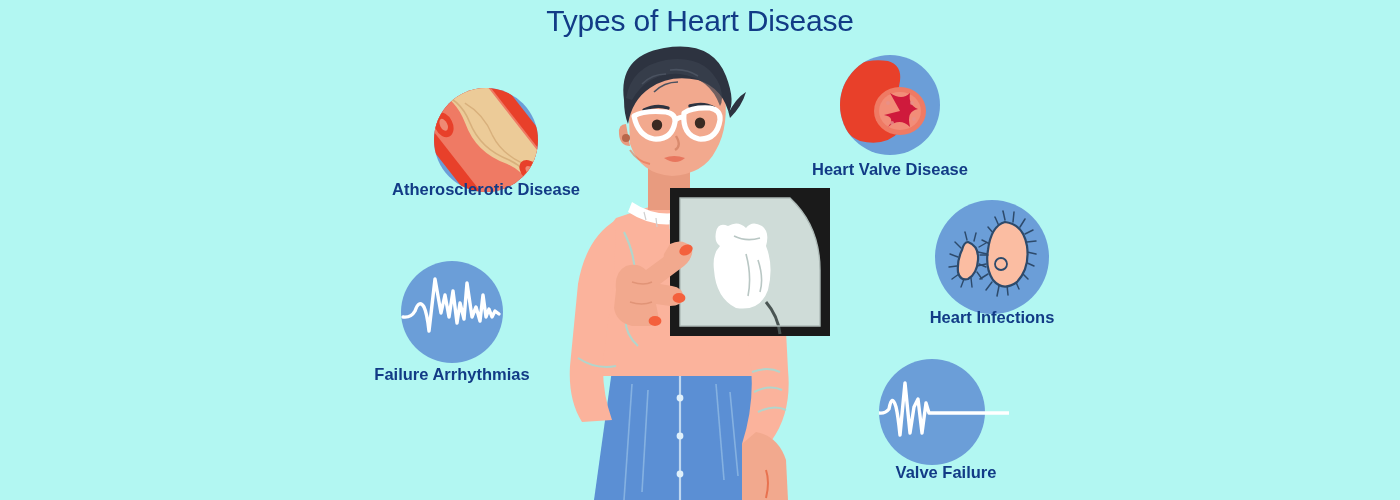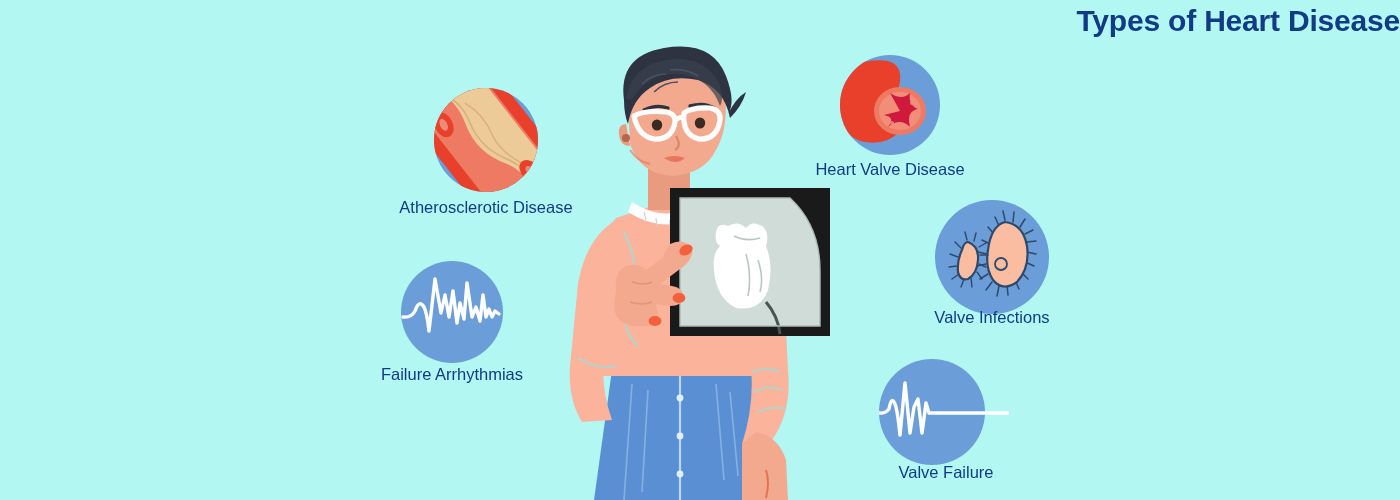--- a/index.html
+++ b/index.html
@@ -17,40 +17,40 @@
     width: 1400px;
     height: 500px;
     background: #b2f7f2;
     overflow: hidden;
   }
   #page-title {
     position: absolute;
     left: 0;
     top: 4px;
     width: 1400px;
-    text-align: right;
+    text-align: center;
     font-size: 30px;
-    font-weight: bold;
+    font-weight: normal;
     color: #123b86;
     letter-spacing: -0.2px;
     font-family: "Liberation Sans", sans-serif;
   }
   .item {
     position: absolute;
   }
   .item-icon {
     position: absolute;
     left: 0;
     top: 0;
   }
   .item-label {
     position: absolute;
     white-space: nowrap;
     font-size: 16.5px;
-    font-weight: normal;
+    font-weight: bold;
     color: #123b86;
     font-family: "Liberation Sans", sans-serif;
   }
   .label-center {
     text-align: center;
   }
   #illustration {
     position: absolute;
     left: 520px;
     top: 40px;
@@ -202,21 +202,21 @@
           <path d="M40,-20 Q58,2 50,28 Q42,56 58,82 Q70,106 56,132" fill="none" stroke="#d8b07c" stroke-width="1.6"></path>
           <path d="M58,10 Q66,30 60,52 Q56,72 66,92" fill="none" stroke="#d8b07c" stroke-width="1.4"></path>
 
           <ellipse cx="28" cy="14" rx="9" ry="13" fill="#e8402a" transform="rotate(12 28 14)"></ellipse>
           <ellipse cx="28" cy="14" rx="3.6" ry="6.4" fill="#ef8a74" transform="rotate(12 28 14)"></ellipse>
           <ellipse cx="68" cy="104" rx="9" ry="13" fill="#e8402a" transform="rotate(-8 68 104)"></ellipse>
           <ellipse cx="68" cy="104" rx="3.6" ry="6.4" fill="#ef8a74" transform="rotate(-8 68 104)"></ellipse>
         </g>
       </g>
     </svg>
-    <div class="item-label label-center" style="left:-62px; top:110px; width:228px;">Atherosclerotic Disease</div>
+    <div class="item-label label-center" style="left:-62px; top:92px; width:228px;">Atherosclerotic Disease</div>
   </div>
 
   <div class="item" style="left:401px; top:261px;">
     <svg class="item-icon" width="102" height="102" viewBox="0 0 102 102">
       <circle cx="51" cy="51" r="51" fill="#6b9ed8"></circle>
       <path d="M2,56 Q10,57 14,50 Q18,38 23,46 Q26,52 28,70 L34,18 L40,52 L44,34 L48,56 L52,30
                L56,62 L59,42 L63,58 L66,22 L71,56 L75,46 L79,60 L82,34 L85,56 L88,48 L91,56 L94,50 L98,53" fill="none" stroke="#ffffff" stroke-width="3.4" stroke-linejoin="round" stroke-linecap="round"></path>
     </svg>
     <div class="item-label label-center" style="left:-49px; top:104px; width:200px;">Failure Arrhythmias</div>
   </div>
@@ -288,21 +288,21 @@
           <path d="M36,78 L37,87"></path>
             <path d="M29,79 L26,87"></path>
             <path d="M24,74 L17,79"></path>
           <path d="M22,66 L14,67"></path>
             <path d="M23,57 L15,54"></path>
             <path d="M26,48 L20,42"></path>
         </g>
         <path d="M33,42 Q44,46 43,60 Q42,74 33,79 Q25,81 23,72 Q22,60 27,50 Q29,42 33,42 Z" fill="#fbbda2" stroke="#2d4a6b" stroke-width="2.2"></path>
       </g>
     </svg>
-    <div class="item-label label-center" style="left:-23px; top:108px; width:160px;">Valve Infections</div>
+    <div class="item-label label-center" style="left:-23px; top:108px; width:160px;">Heart Infections</div>
   </div>
 
   <div class="item" style="left:879px; top:359px;">
     <svg class="item-icon" width="130" height="106" viewBox="0 0 130 106">
       <circle cx="53" cy="53" r="53" fill="#6b9ed8"></circle>
       <path d="M0,54 Q6,55 10,50 Q13,34 17,48 Q19,56 21,76 L26,24 L31,74 L35,48 L39,40 L43,74
                L47,44 L50,54 L130,54" fill="none" stroke="#ffffff" stroke-width="3.4" stroke-linejoin="round" stroke-linecap="round"></path>
     </svg>
     <div class="item-label label-center" style="left:-13px; top:104px; width:160px;">Valve Failure</div>
   </div>

